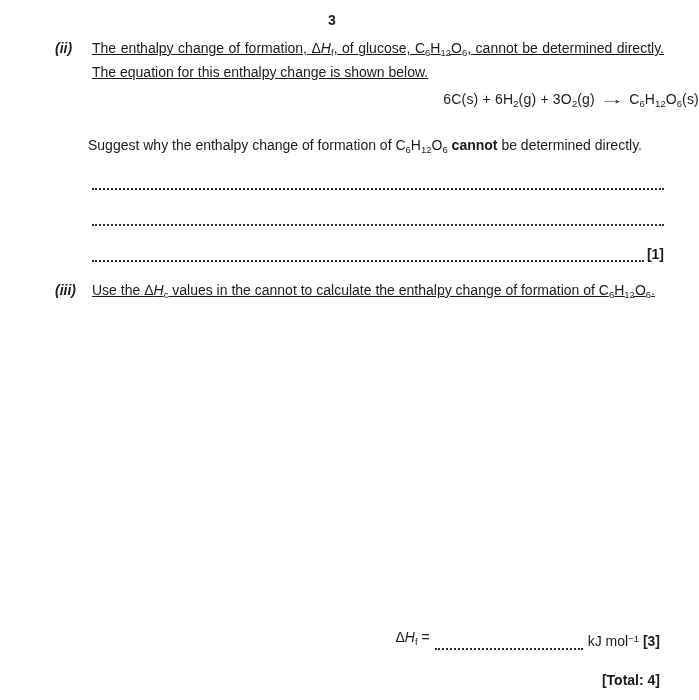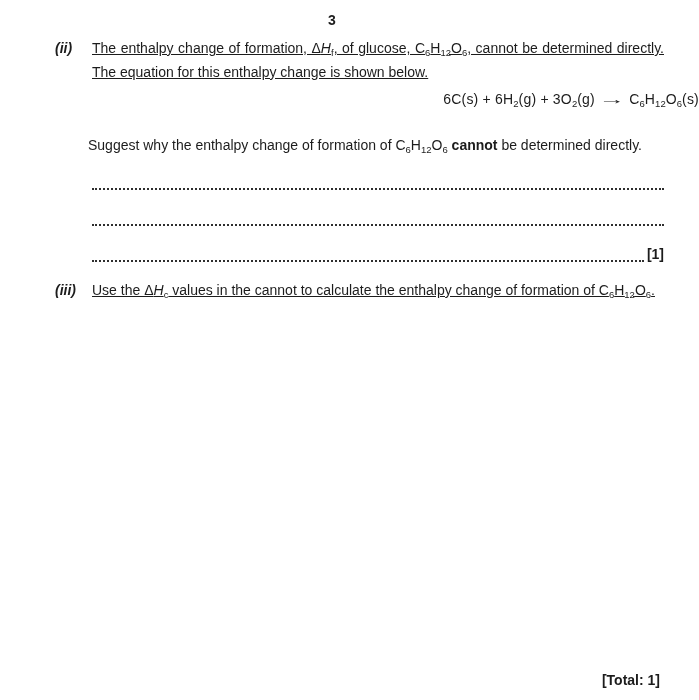--- a/index.html
+++ b/index.html
@@ -141,16 +141,22 @@
   <div class="answer-row">
     <div class="leader-full"></div>
     <span class="marks">[1]</span>
   </div>
 
   <div class="q-block block-iii">
     <div class="q-label">(iii)</div>
     <div class="q-content justify"><span>Use the Δ</span><span class="rt-i">H</span><span class="rt-sub">c</span><span> values in the cannot to calculate the enthalpy change of formation of C</span><span class="rt-sub">6</span><span>H</span><span class="rt-sub">12</span><span>O</span><span class="rt-sub">6</span><span>.</span></div>
   </div>
 
+  <div class="answer-field">
+    <span><span>Δ</span><span class="rt-i">H</span><span class="rt-sub">f</span><span> =</span></span>
+    <span class="leader-short"></span>
+    <span><span>kJ mol</span><span class="rt-sup">−1</span></span>
+    <span class="marks">&nbsp;<span>[3]</span></span>
+  </div>
 
-  <div class="total-row">[Total: 1]</div>
+  <div class="total-row">[Total: 4]</div>
 
 </div>
 
 </body></html>

